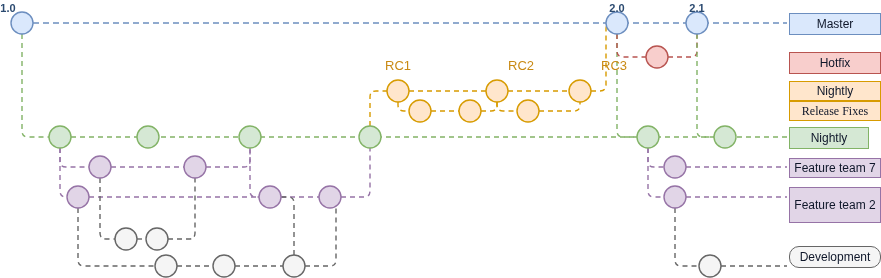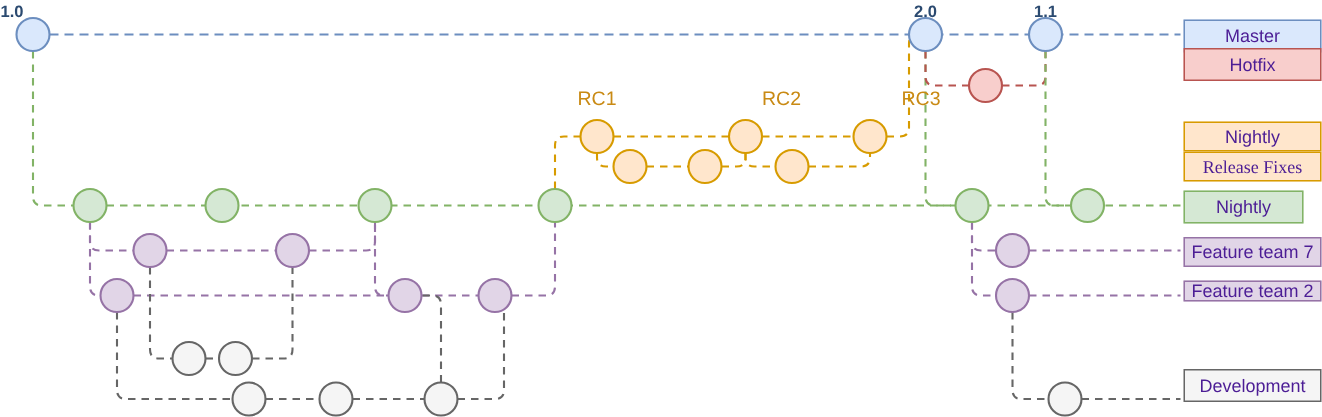--- a/index.html
+++ b/index.html
@@ -5,21 +5,21 @@
   html,body{margin:0;padding:0;background:#ffffff;}
   body{
     font-family:"Liberation Sans", sans-serif;
     width:881px;height:278px;position:relative;overflow:hidden;
   }
   #stage{position:absolute;left:0;top:0;width:881px;height:278px;}
   svg.graph{position:absolute;left:0;top:0;width:881px;height:278px;}
   .legend-box{
     position:absolute;box-sizing:border-box;border:1px solid #000;
     display:flex;align-items:center;justify-content:center;
-    font-size:12px;color:#4c1d95;white-space:nowrap;
+    font-size:12px;color:#0f172a;white-space:nowrap;
   }
   .tag-label{
     position:absolute;font-size:11px;font-weight:bold;color:#2b4a70;
     transform:translateX(-50%);white-space:nowrap;
   }
   .rc-label{
     position:absolute;font-size:13px;font-weight:normal;color:#c98a14;
     transform:translateX(-50%);white-space:nowrap;
   }
 </style>
@@ -96,30 +96,30 @@
         <circle cx="157" cy="239" r="11" fill="#f5f5f5" stroke="#666666" stroke-width="1.4"></circle>
         <circle cx="166" cy="266" r="11" fill="#f5f5f5" stroke="#666666" stroke-width="1.4"></circle>
         <circle cx="224" cy="266" r="11" fill="#f5f5f5" stroke="#666666" stroke-width="1.4"></circle>
         <circle cx="294" cy="266" r="11" fill="#f5f5f5" stroke="#666666" stroke-width="1.4"></circle>
         <circle cx="710" cy="266" r="11" fill="#f5f5f5" stroke="#666666" stroke-width="1.4"></circle>
       </g>
   </svg>
   <div id="tag-layer">
       <div class="tag-label" style="left: 8px; top: 2px; color: rgb(43, 74, 112);">1.0</div>
       <div class="tag-label" style="left: 617px; top: 2px; color: rgb(43, 74, 112);">2.0</div>
-      <div class="tag-label" style="left: 697px; top: 2px; color: rgb(43, 74, 112);">1.1</div>
+      <div class="tag-label" style="left: 697px; top: 2px; color: rgb(43, 74, 112);">2.1</div>
     </div>
   <div id="rc-layer">
       <div class="rc-label" style="left: 398px; top: 58px;">RC1</div>
       <div class="rc-label" style="left: 521px; top: 58px;">RC2</div>
       <div class="rc-label" style="left: 580px; top: 58px; margin-left: 34px;">RC3</div>
     </div>
   <div id="legend-layer">
       <div class="legend-box" style="left: 789px; top: 13px; width: 92px; height: 22px; background: rgb(218, 232, 252); border-color: rgb(108, 142, 191);">Master</div>
-      <div class="legend-box" style="left: 789px; top: 32px; width: 92px; height: 22px; background: rgb(248, 206, 204); border-color: rgb(184, 84, 80);">Hotfix</div>
+      <div class="legend-box" style="left: 789px; top: 52px; width: 92px; height: 22px; background: rgb(248, 206, 204); border-color: rgb(184, 84, 80);">Hotfix</div>
       <div class="legend-box" style="left: 789px; top: 81px; width: 92px; height: 20px; background: rgb(255, 230, 204); border-color: rgb(215, 155, 0);">Nightly</div>
       <div class="legend-box" style="left: 789px; top: 101px; width: 92px; height: 20px; background: rgb(255, 230, 204); border-color: rgb(215, 155, 0); font-family: Liberation Serif, serif;">Release Fixes</div>
       <div class="legend-box" style="left: 789px; top: 127px; width: 80px; height: 22px; background: rgb(213, 232, 212); border-color: rgb(130, 179, 102);">Nightly</div>
       <div class="legend-box" style="left: 789px; top: 158px; width: 92px; height: 20px; background: rgb(225, 213, 231); border-color: rgb(150, 115, 166);">Feature team 7</div>
-      <div class="legend-box" style="left: 789px; top: 187px; width: 92px; height: 14px; background: rgb(225, 213, 231); border-color: rgb(150, 115, 166);">Feature team 2</div>
-      <div class="legend-box" style="left: 789px; top: 246px; width: 92px; height: 22px; background: rgb(245, 245, 245); border-color: rgb(102, 102, 102);">Development</div>
+      <div class="legend-box" style="left: 789px; top: 187px; width: 92px; height: 36px; background: rgb(225, 213, 231); border-color: rgb(150, 115, 166);">Feature team 2</div>
+      <div class="legend-box" style="left: 789px; top: 246px; width: 92px; height: 22px; background: rgb(245, 245, 245); border-color: rgb(102, 102, 102); border-radius: 10px;">Development</div>
     </div>
 </div>
 
 </body></html>

